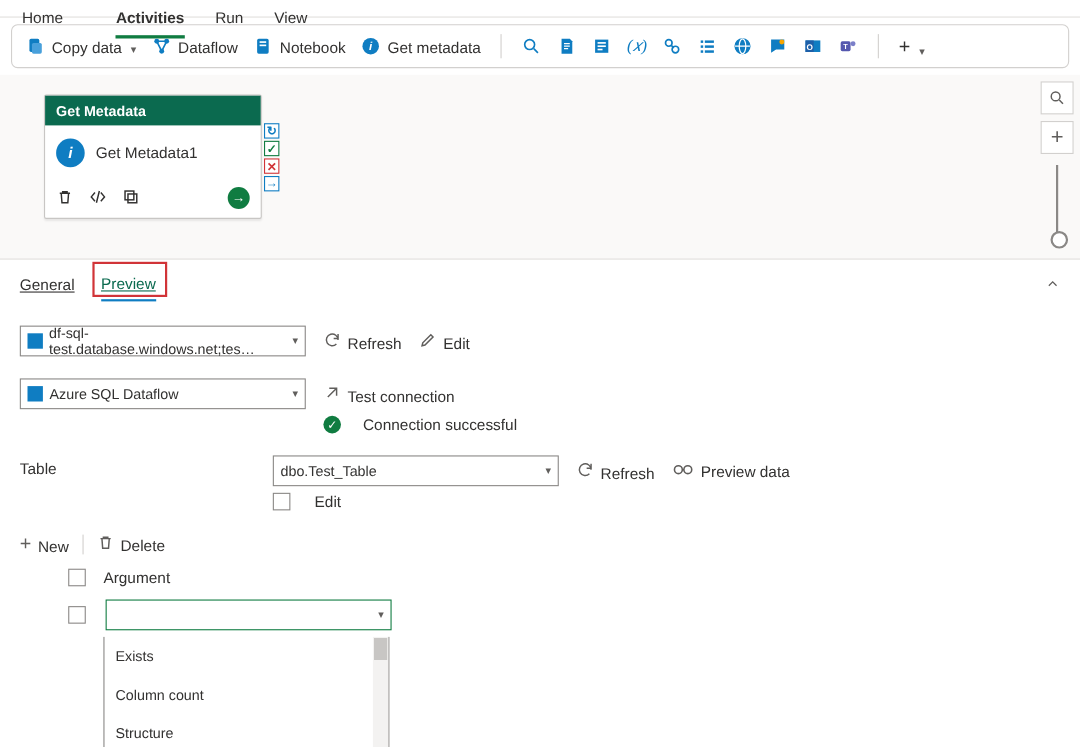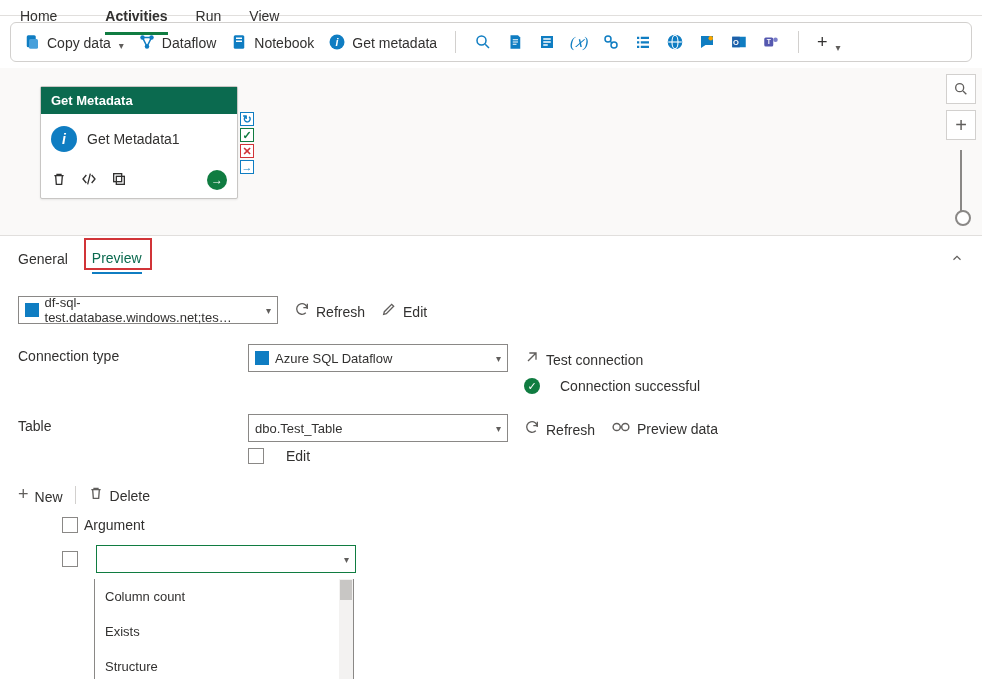--- a/index.html
+++ b/index.html
@@ -115,21 +115,21 @@
   }
   .sq-btn { width:30px;height:30px;border:1px solid #d2d0ce;background:#fff;
     display:flex;align-items:center;justify-content:center;cursor:pointer;color:#605e5c;}
   .vline { width:2px; height:70px; background:#8a8886; position:relative; margin-top:4px;}
   .vline::after{content:"";position:absolute;bottom:-6px;left:-5px;width:12px;height:12px;border:2px solid #8a8886;border-radius:50%;background:#fff;}
   
   .prop-tabs {
     display:flex; align-items:center; padding: 8px 18px; gap: 24px;
     position:relative;
   }
-  .prop-tabs .ptab { padding: 6px 0; cursor:pointer; color:#323130;}
+  .prop-tabs .ptab { padding: 6px 0; cursor:pointer; color:#323130;text-decoration:underline;}
   .prop-tabs .ptab.active { color:#0b6a4f; border-bottom:2px solid #0f7dc2;}
   .red-box {
     position:absolute;
     border:2px solid #d13438;
     pointer-events:none;
   }
   .collapse-caret {
     margin-left:auto;
     cursor:pointer; color:#605e5c;
   }
@@ -144,21 +144,21 @@
     width: 260px; height:28px; border:1px solid #8a8886;
     display:flex; align-items:center; padding:0 6px; gap:6px;
     background:#fff; cursor:pointer; font-size:13px;
   }
   .combo .chev { margin-left:auto; font-size:10px; color:#605e5c;}
   .combo.green { border-color:#107c41; border-width:1.5px;}
   .linkbtn { display:flex; align-items:flex-end; gap:6px; cursor:pointer; color:#323130;}
   .linkbtn .ic{color:#605e5c;}
   .ok-badge{width:16px;height:16px;border-radius:50%;background:#107c41;color:#fff;display:inline-flex;align-items:center;justify-content:center;font-size:11px;margin-right:4px;}
   .chk { width:16px;height:16px;border:1px solid #8a8886;display:inline-block;vertical-align:middle;margin-right:6px;cursor:pointer;}
-  .tbl-head { display:flex; padding:6px 0 6px 44px;}
+  .tbl-head { display:flex; gap:10px; padding:6px 0 6px 44px;}
   .dropdown-open {
     position: relative;
     width: 260px;
     border:1px solid #8a8886; border-top:none;
     background:#fff;
     margin-left: 44px;
   }
   .dropdown-open .opt { padding:10px 10px; cursor:pointer; font-size:13px;}
   .dropdown-open .scroll { position:absolute; right:0; top:0; bottom:0; width:14px; background:#f3f2f1;}
   .dropdown-open .thumb{ position:absolute; right:1px; top:1px; width:12px; height:20px; background:#c8c6c4;}
@@ -377,21 +377,20 @@
                 <path d="M4 20l4-1 11-11-3-3L5 16l-1 4z"></path>
               </svg>
           </span>
           <span>Edit</span>
         </span>
       </div>
     </div>
   </div>
 
   <div class="row">
-    <div class="lab">Connection type</div>
     <div class="controls">
       <div class="ctrl-line">
         <div class="combo">
           <span class="ico-sql"></span>
           <span>Azure SQL Dataflow</span>
           <span class="chev">▾</span>
         </div>
         <span class="linkbtn">
           <span class="ic">
             <svg width="16" height="16" viewBox="0 0 24 24" fill="none" stroke="#605e5c" stroke-width="2">
@@ -464,22 +463,22 @@
         <span>Argument</span>
       </div>
       <div class="arg-row">
         <span class="chk"></span>
         <div class="combo green">
           <span></span>
           <span class="chev">▾</span>
         </div>
       </div>
       <div class="dropdown-open" style="margin-left:76px;">
+        <div class="opt">Exists</div>
         <div class="opt">Column count</div>
-        <div class="opt">Exists</div>
         <div class="opt">Structure</div>
 
         <div class="scroll">
           <div class="thumb"></div>
 
         </div>
       </div>
     </div>
   </div>
 

